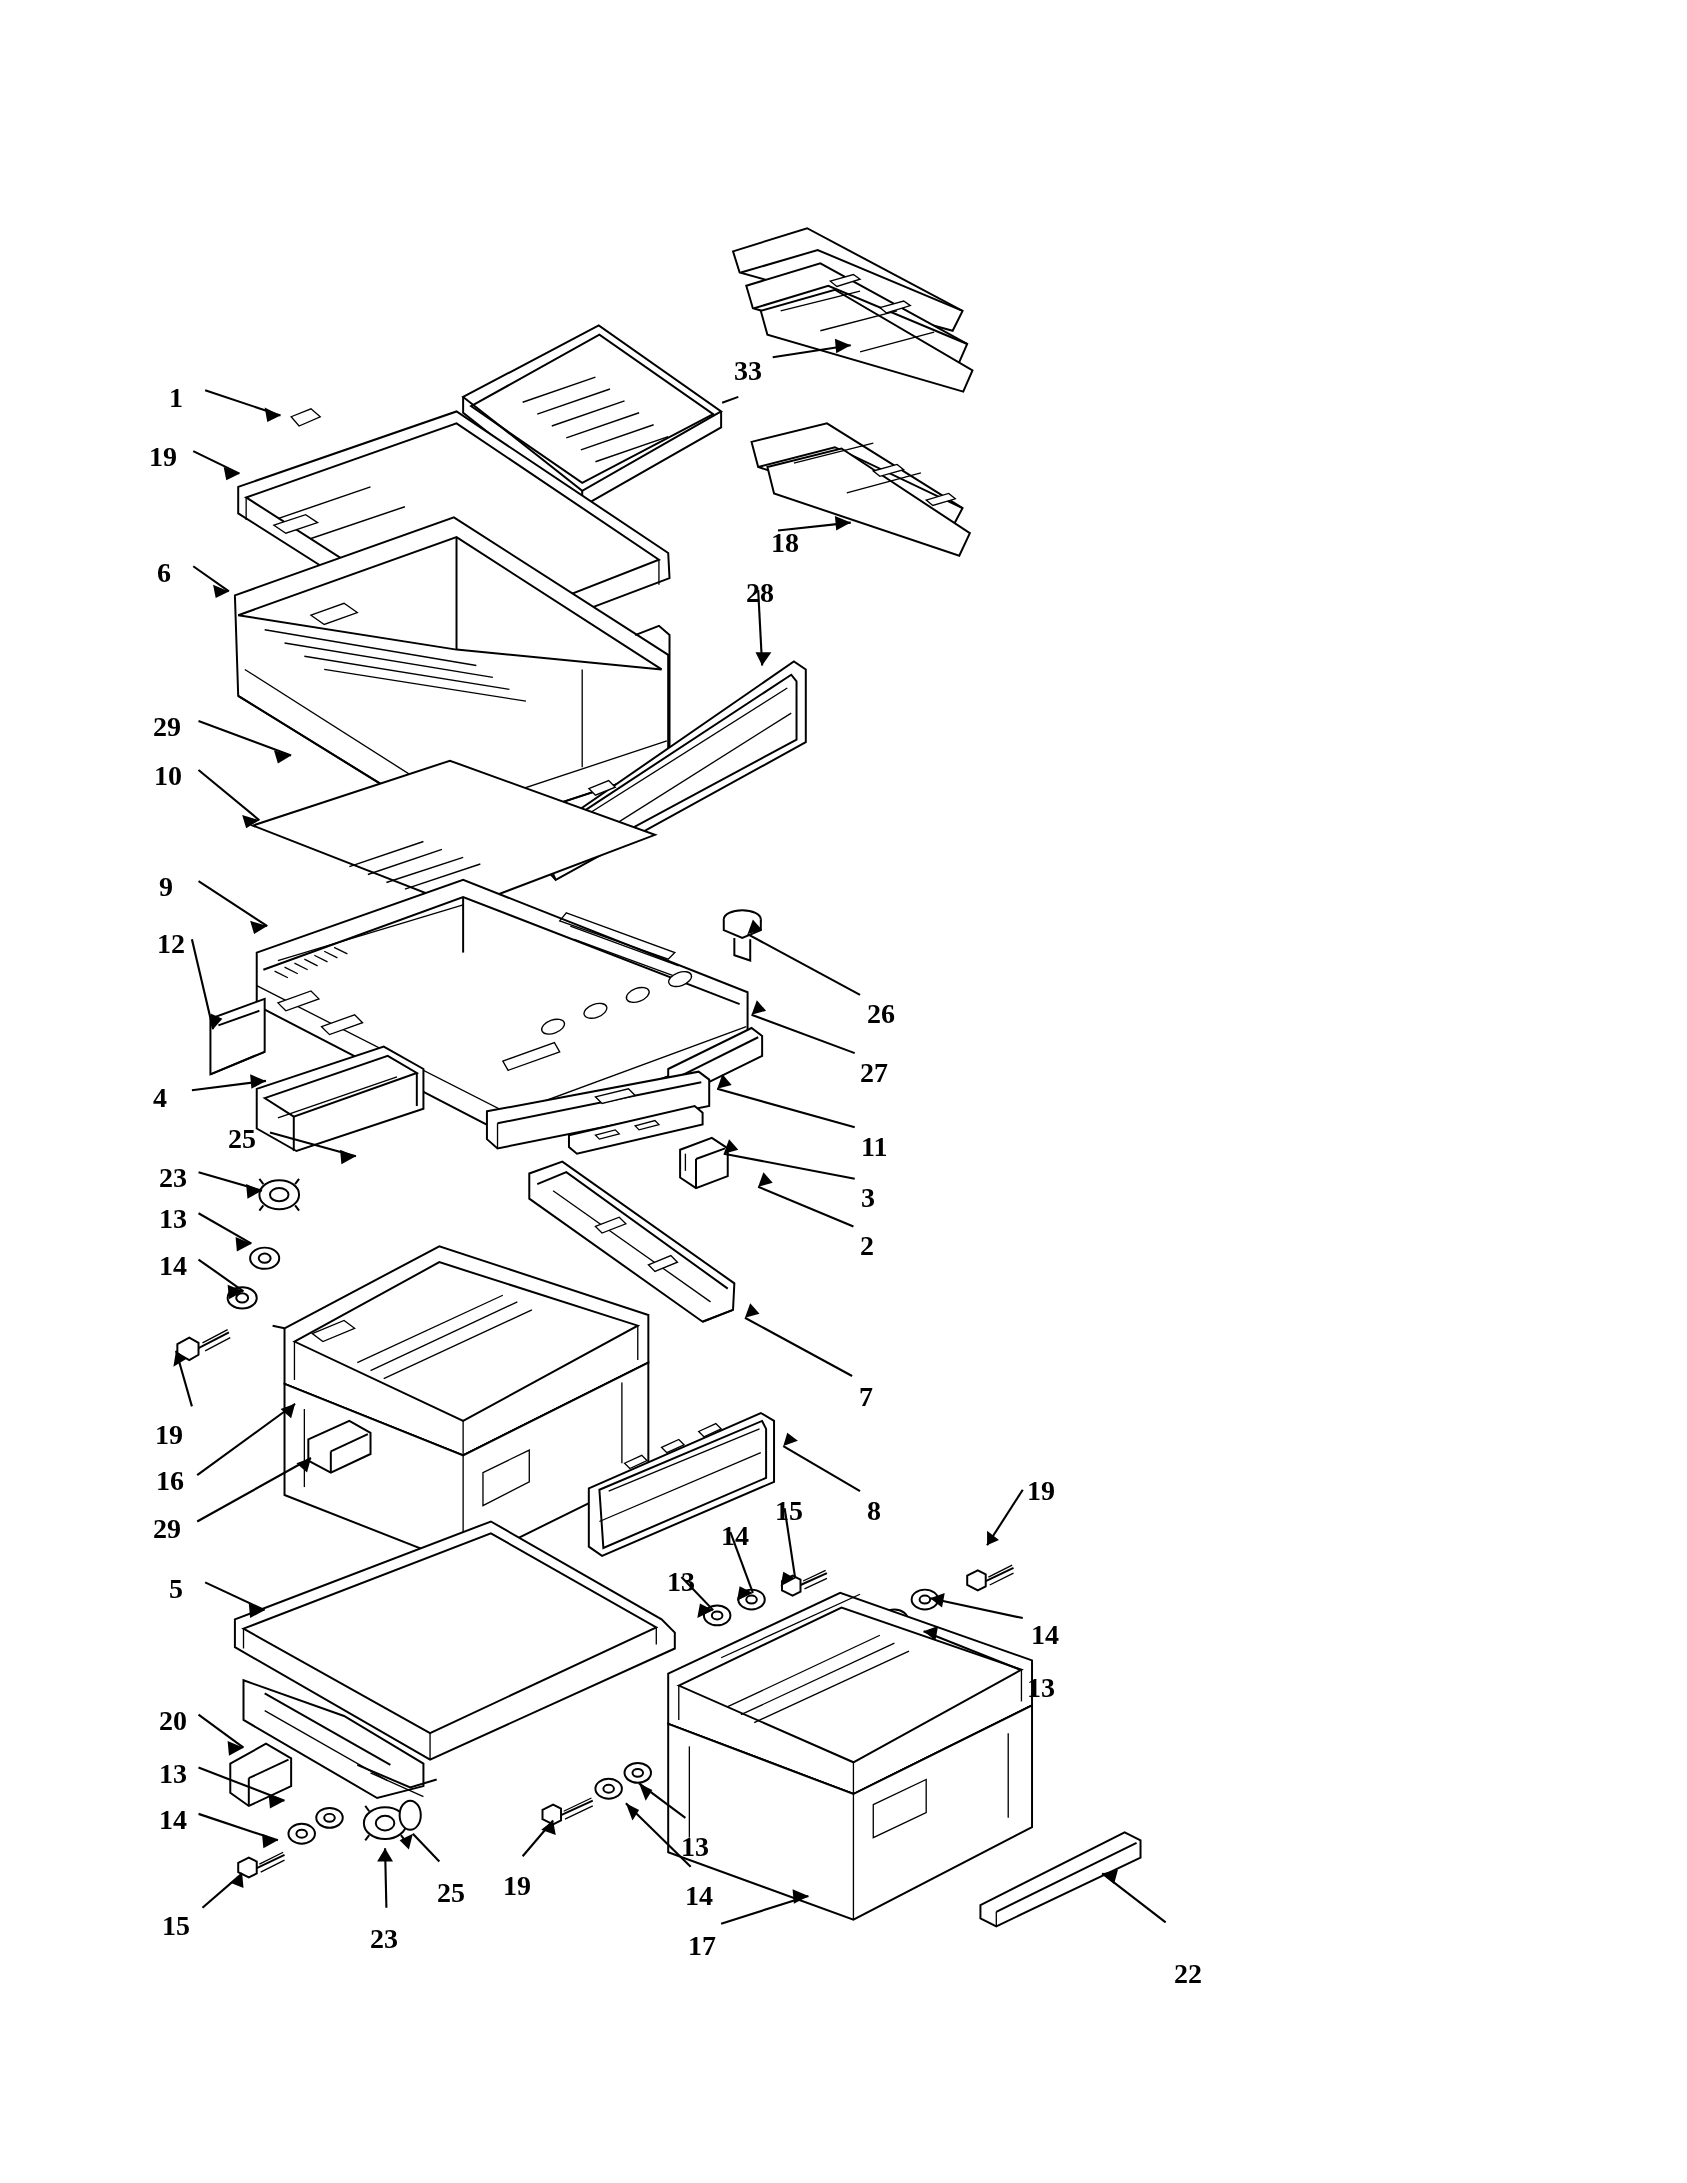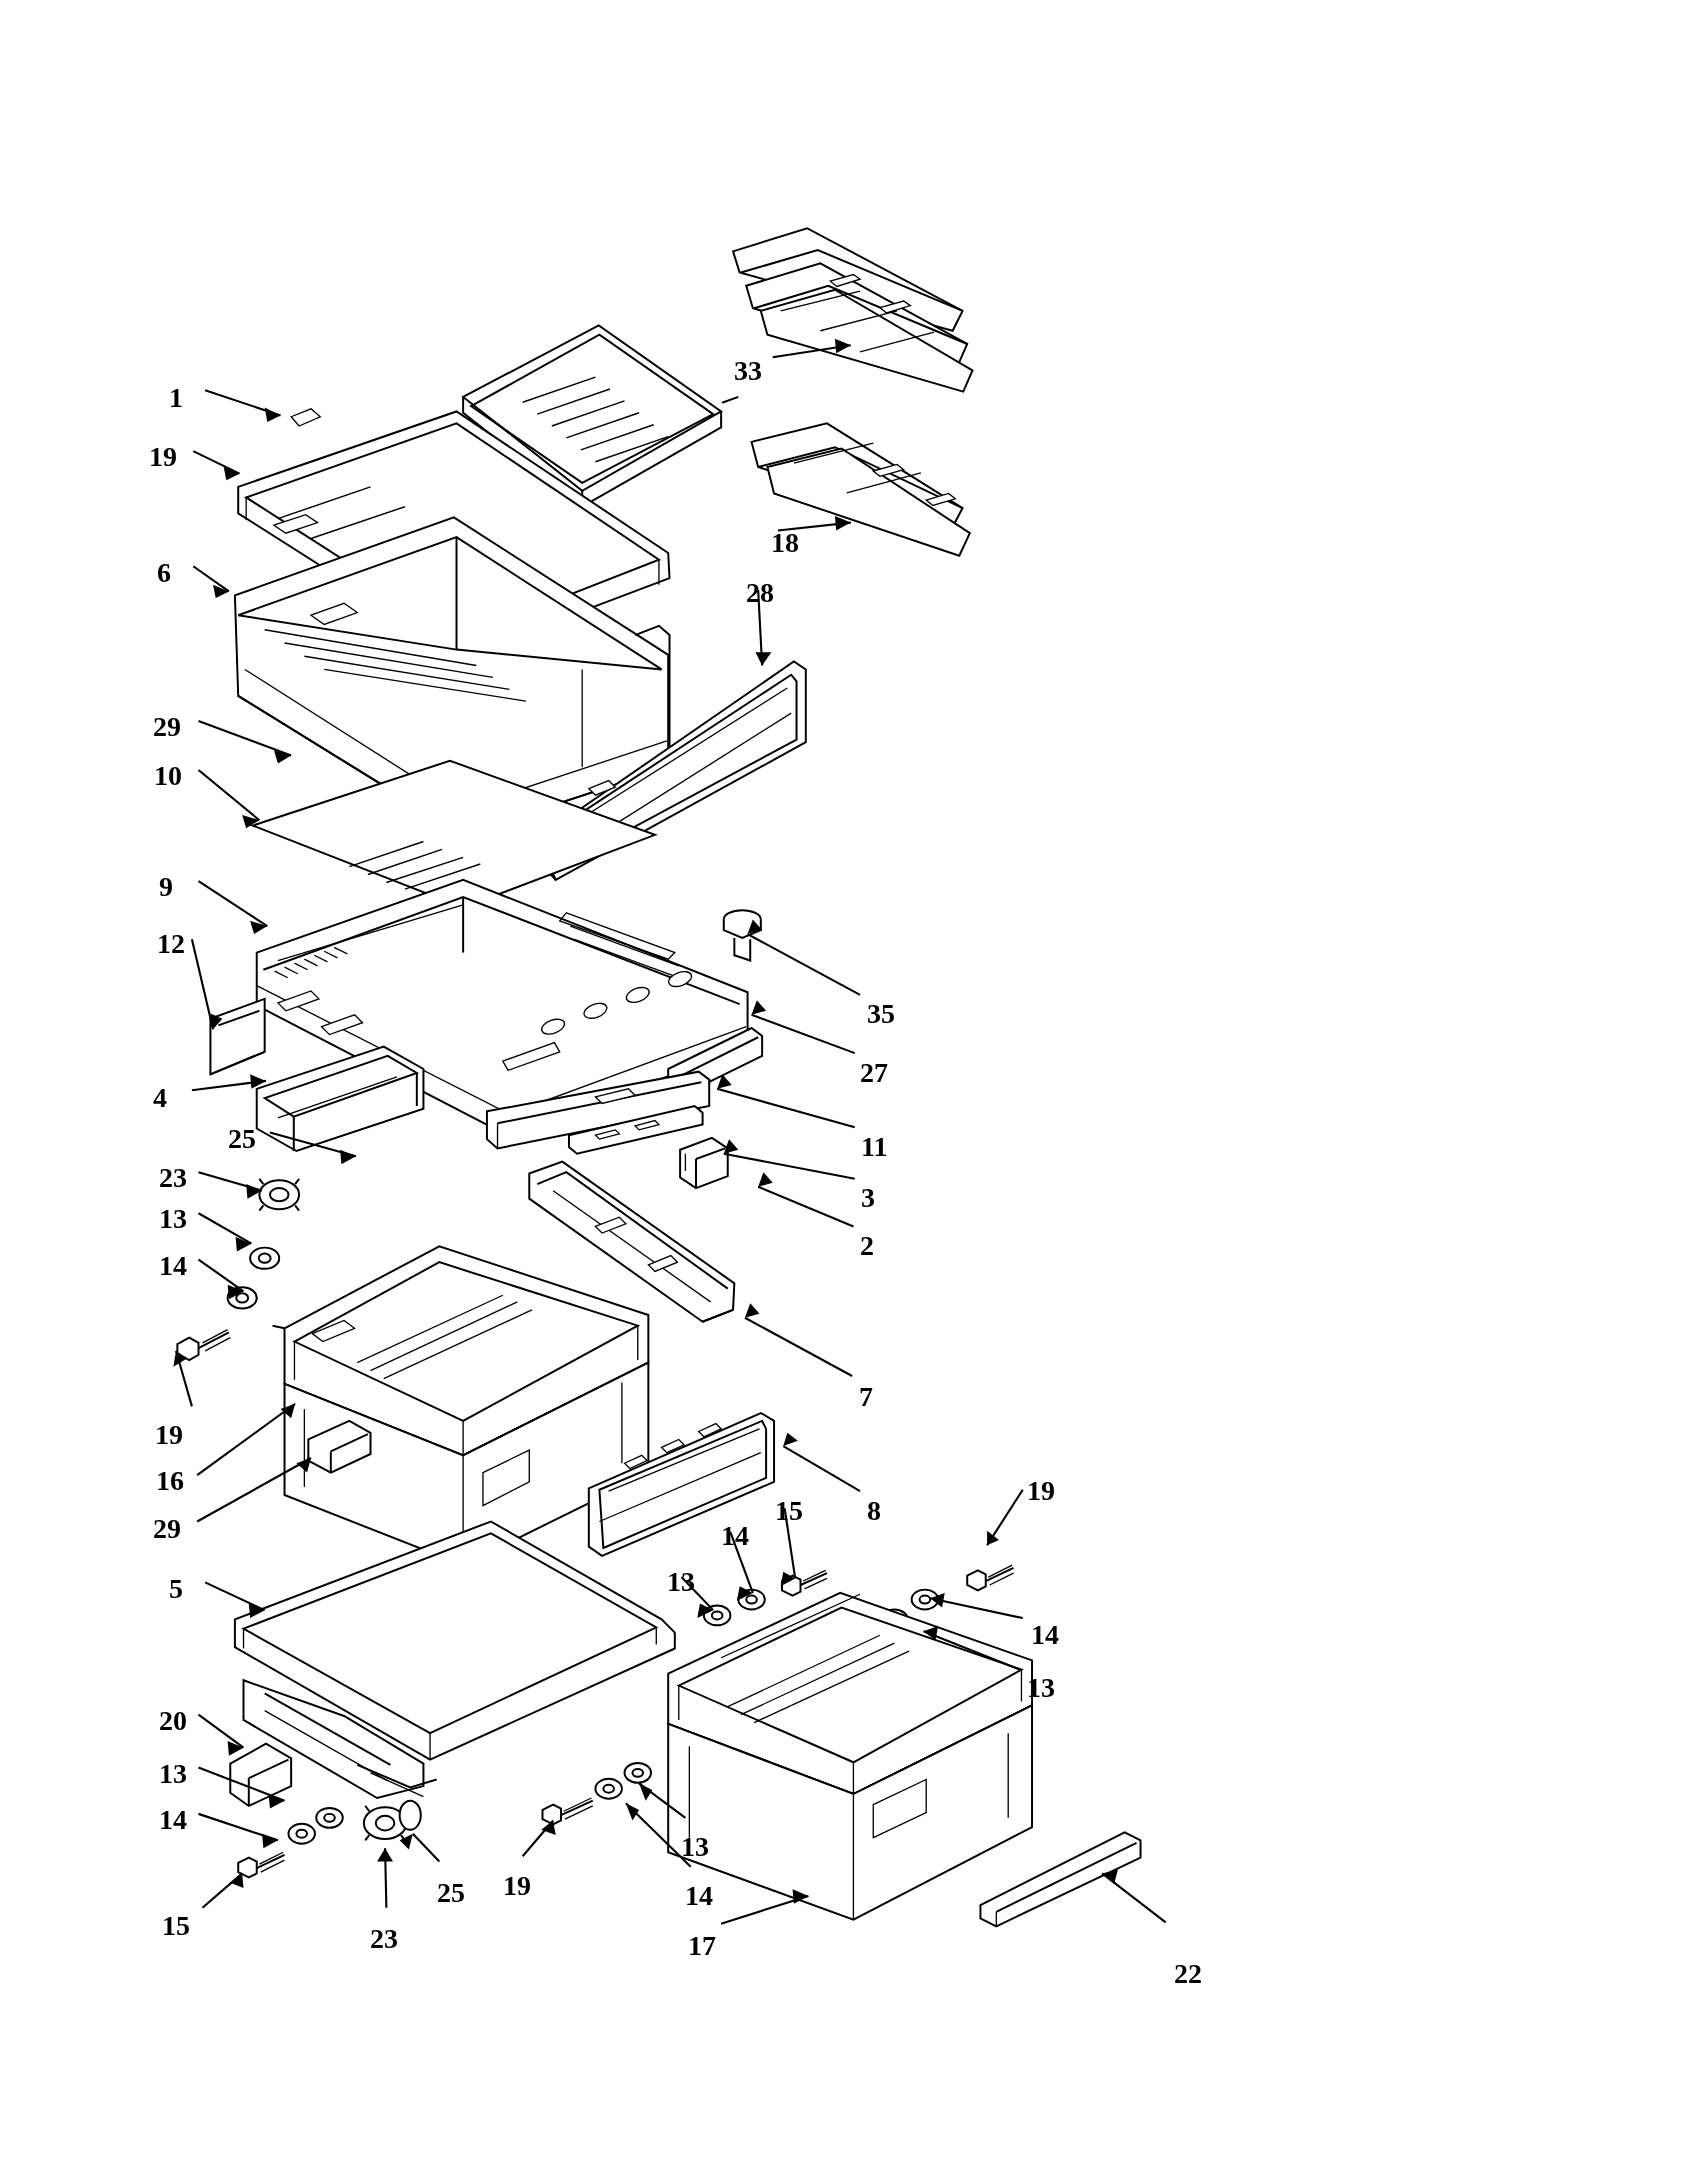--- a/index.html
+++ b/index.html
@@ -505,19 +505,19 @@
   <div class="callout" style="left:775px; top:1497px;">15</div>
   <div class="callout" style="left:867px; top:1497px;">8</div>
   <div class="callout" style="left:1027px; top:1477px;">19</div>
   <div class="callout" style="left:1031px; top:1621px;">14</div>
   <div class="callout" style="left:1027px; top:1674px;">13</div>
   <div class="callout" style="left:859px; top:1383px;">7</div>
   <div class="callout" style="left:860px; top:1232px;">2</div>
   <div class="callout" style="left:861px; top:1184px;">3</div>
   <div class="callout" style="left:861px; top:1133px;">11</div>
   <div class="callout" style="left:860px; top:1059px;">27</div>
-  <div class="callout" style="left:867px; top:1000px;">35</div>
+  <div class="callout" style="left:867px; top:1000px;">26</div>
   <div class="callout" style="left:746px; top:579px;">28</div>
   <div class="callout" style="left:740px; top:529px;margin-left:31px;">18</div>
   <div class="callout" style="left:734px; top:357px;">33</div>
 
 </div>
 
 
 </body></html>

